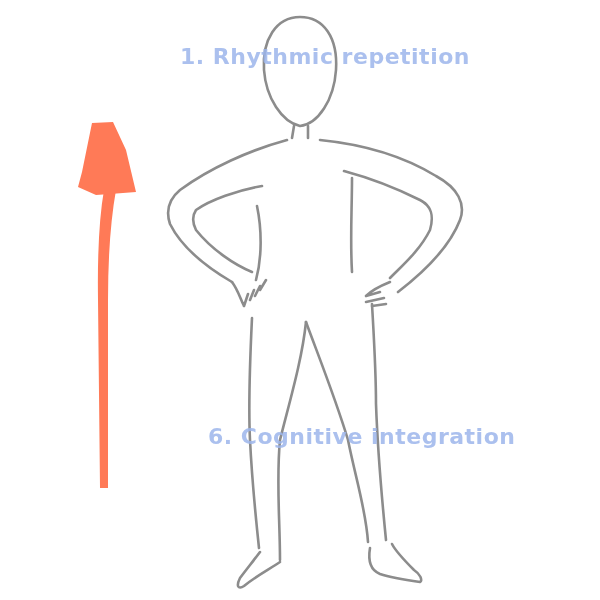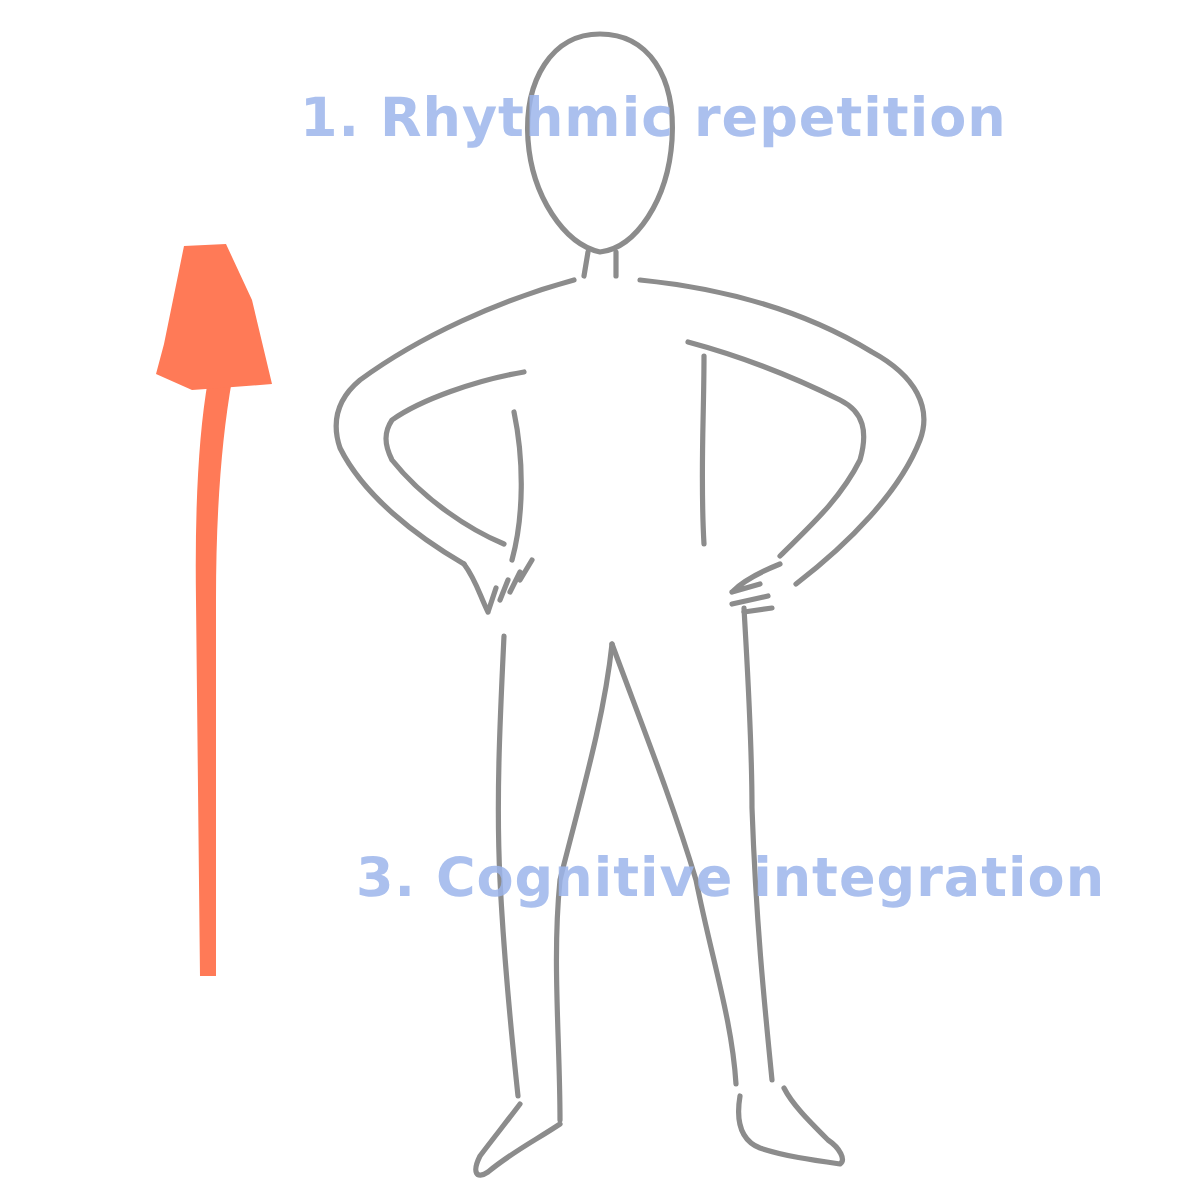--- a/index.html
+++ b/index.html
@@ -18,24 +18,25 @@
       position: absolute;
       left: 0;
       top: 0;
       width: 600px;
       height: 600px;
     }
     .label {
       position: absolute;
       font-family: "DejaVu Sans", sans-serif;
       font-weight: bold;
-      font-size: 27px;
+      font-size: 22px;
       letter-spacing: 0.5px;
       white-space: nowrap;
       opacity: 0.85;
+      margin-left: 30px;
     }
     .label-3 { left: 150px; top: 44px; }
     .label-2 { left: 166px; top: 180px; }
     .label-1 { left: 178px; top: 424px; }
   </style>
 </head>
 <body>
 
 <div class="canvas">
 
@@ -77,15 +78,15 @@
 
       <path d="M372 304 C374 340 376 370 376 404 C378 460 382 500 386 540"></path>
 
       <path d="M260 552 C254 560 246 570 240 578 C236 586 238 590 244 586 C256 576 268 570 280 562"></path>
 
       <path d="M370 548 C368 560 370 570 380 574 C392 578 406 580 420 582 C423 580 420 574 414 570 C404 560 396 552 392 544"></path>
     </g>
   </svg>
 
   <div class="label label-3" style="color:#9db6ec">1. Rhythmic repetition</div>
-  <div class="label label-1" style="color:#9db6ec">3. Cognitive integration</div>
+  <div class="label label-1" style="color:#9db6ec">6. Cognitive integration</div>
 
 </div>
 
 </body></html>

